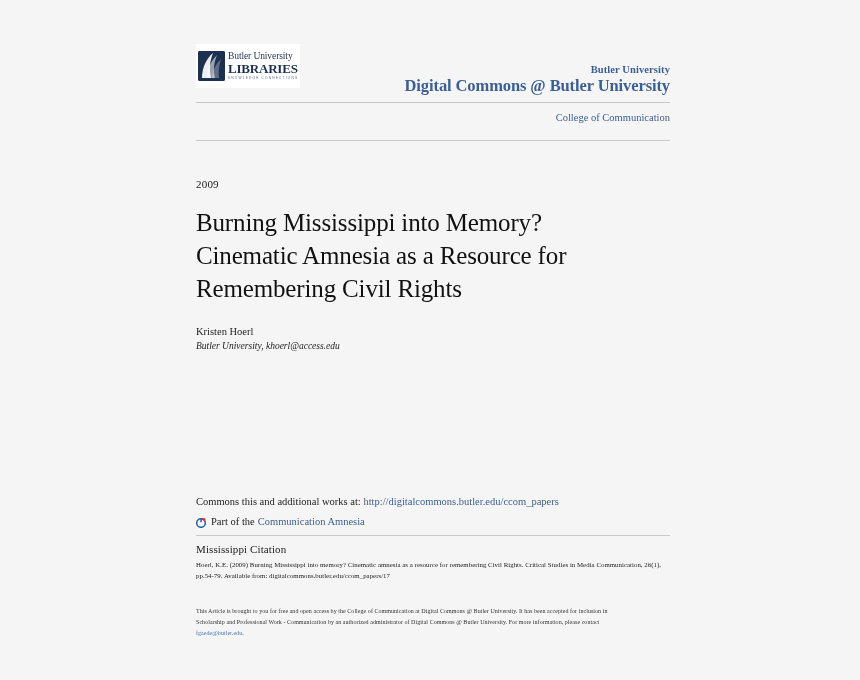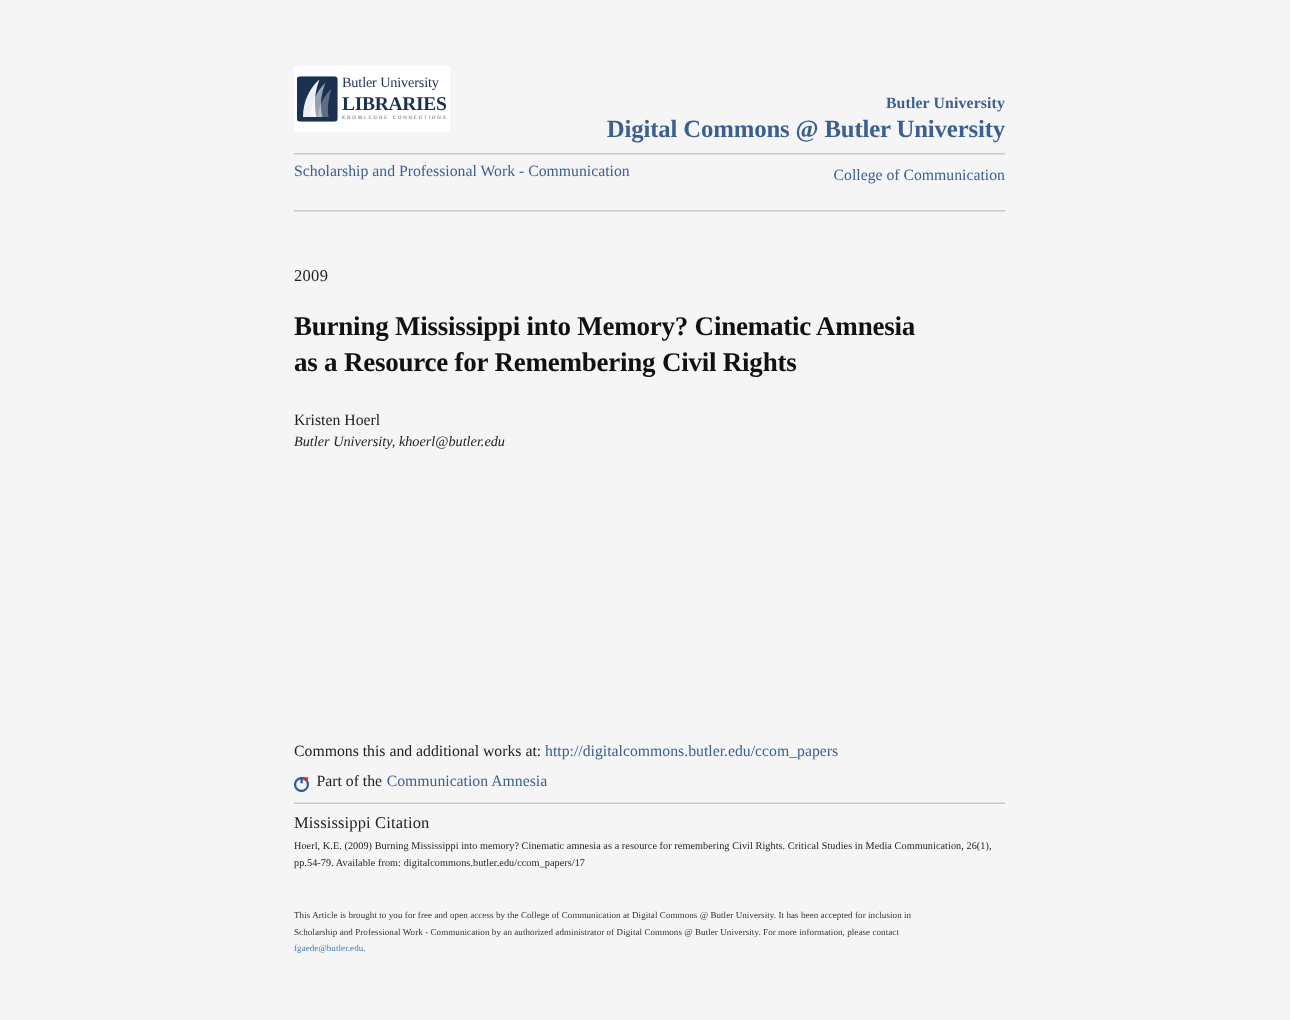--- a/index.html
+++ b/index.html
@@ -147,24 +147,24 @@
   .article {
     margin-top: 37px;
   }
   .year {
     font-size: 11px;
     color: #222;
     letter-spacing: 0.2px;
   }
   .title {
     margin-top: 16px;
-    font-size: 18px;
+    font-size: 25px;
     line-height: 1.32;
     color: #111;
-    font-weight: bold;
+    font-weight: normal;
     letter-spacing: -0.15px;
     max-width: 420px;
   }
   .author {
     margin-top: 20px;
     font-size: 10.5px;
     color: #222;
     line-height: 1.35;
   }
   .affiliation {
@@ -280,31 +280,30 @@
 
       <div class="masthead-right">
         <div class="mr-small">Butler University</div>
         <div class="mr-big">Digital Commons @ Butler University</div>
       </div>
     </div>
 
     <hr class="rule">
 
     <div class="series">
-      <div class="series-left">Scholarship and Professional Work - Communication</div>
       <div class="series-right">College of Communication</div>
     </div>
 
     <hr class="rule">
 
     <div class="article">
       <div class="year">2009</div>
       <h1 class="title">Burning Mississippi into Memory? Cinematic Amnesia as a Resource for Remembering Civil Rights</h1>
       <div class="author">Kristen Hoerl</div>
-      <div class="affiliation">Butler University, khoerl@butler.edu</div>
+      <div class="affiliation">Butler University, khoerl@access.edu</div>
     </div>
 
     <div class="follow-block">
       <div class="follow-line">
         <span>Commons this and additional works at:</span>
         <a href="#">http://digitalcommons.butler.edu/ccom_papers</a>
       </div>
       <div class="commons-line">
         <span class="bepress-icon">
           <svg width="11" height="11" viewBox="0 0 11 11" aria-hidden="true">

